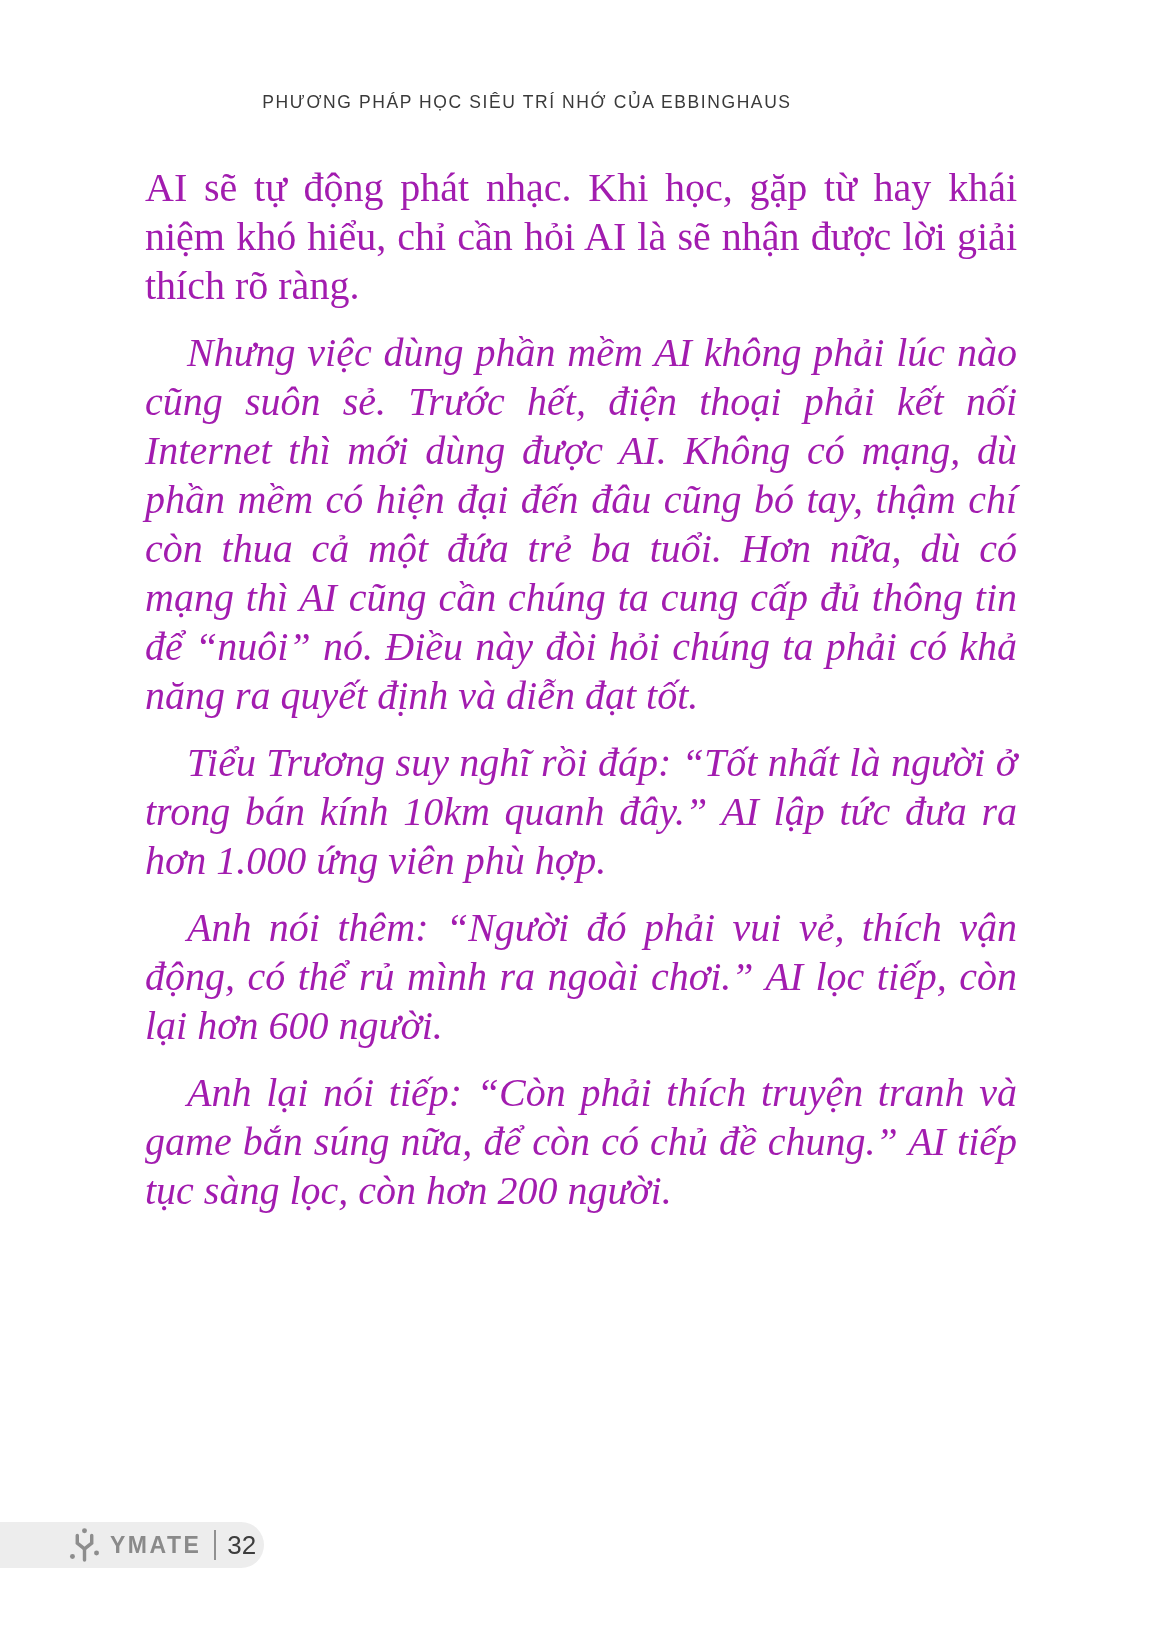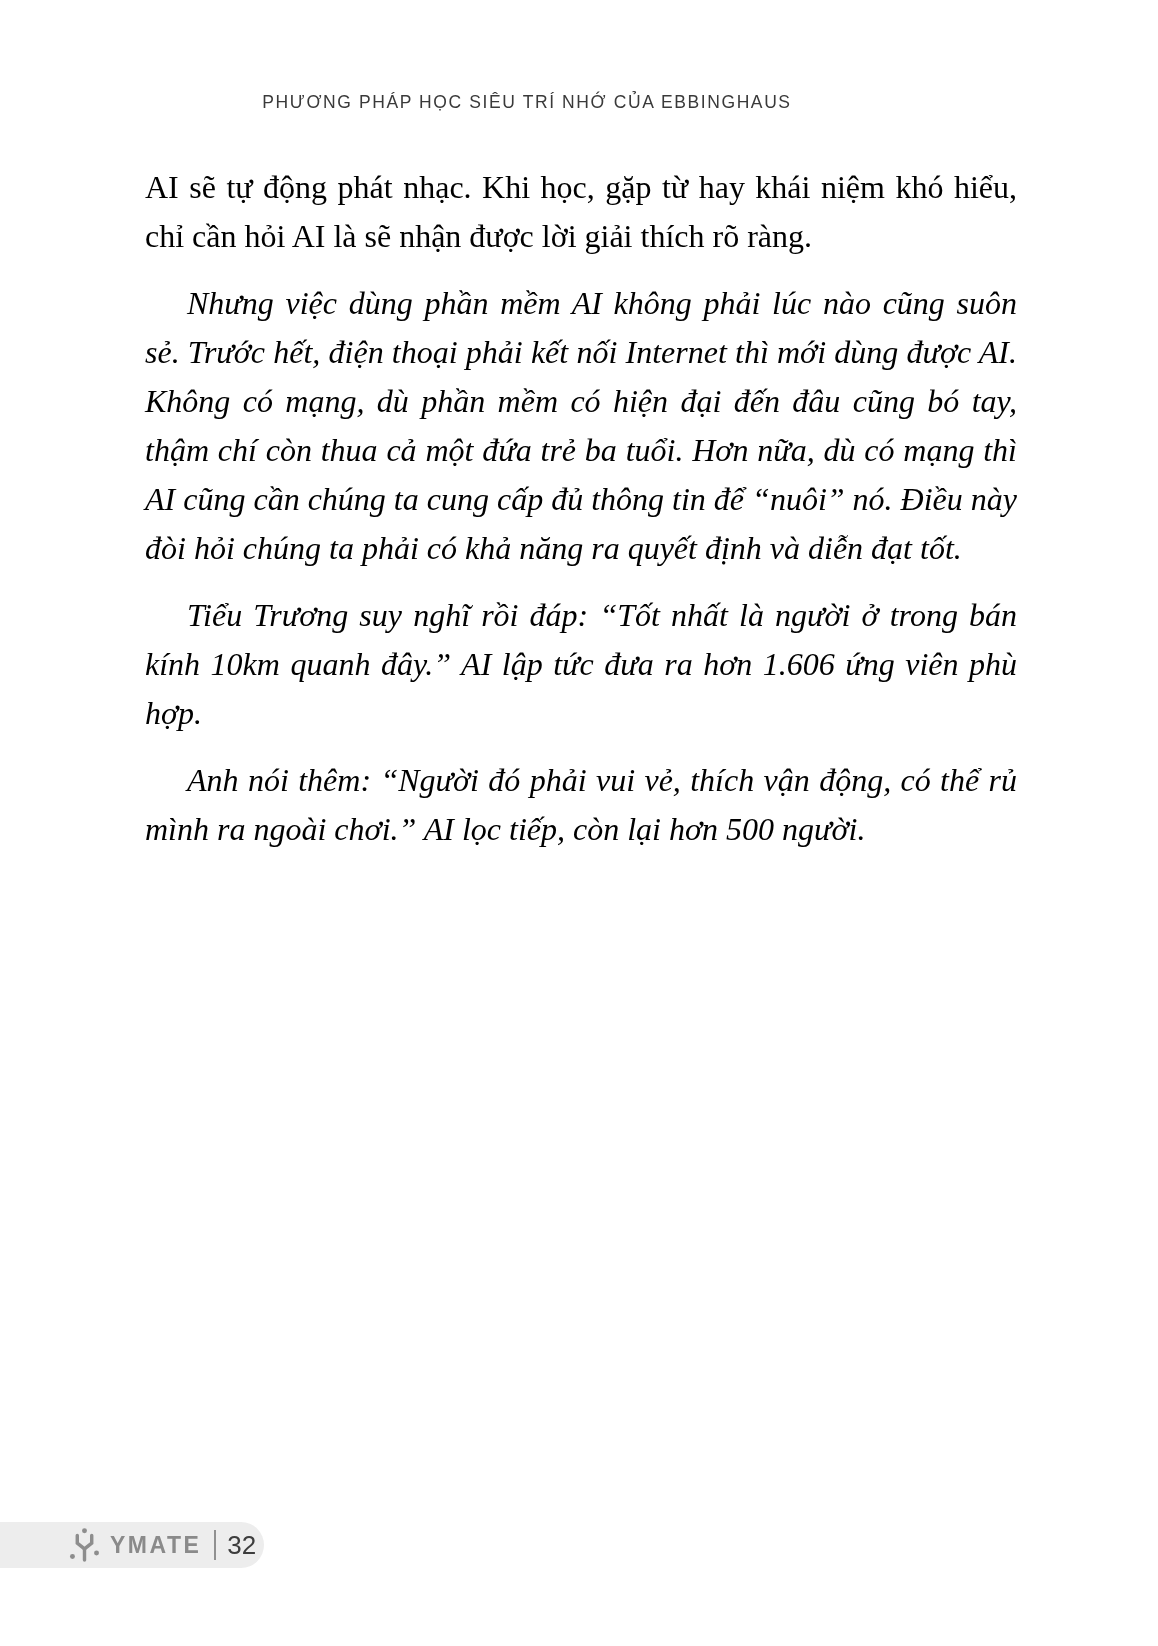--- a/index.html
+++ b/index.html
@@ -25,22 +25,22 @@
     font-size: 17.5px;
     letter-spacing: 1.6px;
     color: #3a3a3a;
     font-weight: 400;
   }
   .body-text {
     position: absolute;
     top: 163px;
     left: 145px;
     width: 872px;
-    color: #000000;
-    font-size: 32px;
+    color: #a21caf;
+    font-size: 40px;
     line-height: 49px;
     text-align: justify;
   }
   .body-text p {
     margin: 0 0 18px 0;
   }
   .body-text p.indent {
     text-indent: 42px;
     font-style: italic;
   }
@@ -85,22 +85,23 @@
 </head>
 <body>
 
 <div class="page">
 
   <div class="running-header">PHƯƠNG PHÁP HỌC SIÊU TRÍ NHỚ CỦA EBBINGHAUS</div>
 
   <div class="body-text">
     <p>AI sẽ tự động phát nhạc. Khi học, gặp từ hay khái niệm khó hiểu, chỉ cần hỏi AI là sẽ nhận được lời giải thích rõ ràng.</p>
     <p class="indent">Nhưng việc dùng phần mềm AI không phải lúc nào cũng suôn sẻ. Trước hết, điện thoại phải kết nối Internet thì mới dùng được AI. Không có mạng, dù phần mềm có hiện đại đến đâu cũng bó tay, thậm chí còn thua cả một đứa trẻ ba tuổi. Hơn nữa, dù có mạng thì AI cũng cần chúng ta cung cấp đủ thông tin để “nuôi” nó. Điều này đòi hỏi chúng ta phải có khả năng ra quyết định và diễn đạt tốt.</p>
-    <p class="indent">Tiểu Trương suy nghĩ rồi đáp: “Tốt nhất là người ở trong bán kính 10km quanh đây.” AI lập tức đưa ra hơn 1.606 ứng viên phù hợp.</p>
-    <p class="indent">Anh nói thêm: “Người đó phải vui vẻ, thích vận động, có thể rủ mình ra ngoài chơi.” AI lọc tiếp, còn lại hơn 500 người.</p>
+    <p class="indent">Tiểu Trương suy nghĩ rồi đáp: “Tốt nhất là người ở trong bán kính 10km quanh đây.” AI lập tức đưa ra hơn 1.000 ứng viên phù hợp.</p>
+    <p class="indent">Anh nói thêm: “Người đó phải vui vẻ, thích vận động, có thể rủ mình ra ngoài chơi.” AI lọc tiếp, còn lại hơn 600 người.</p>
+    <p class="indent">Anh lại nói tiếp: “Còn phải thích truyện tranh và game bắn súng nữa, để còn có chủ đề chung.” AI tiếp tục sàng lọc, còn hơn 200 người.</p>
   </div>
 
   <div class="footer-pill">
     <svg class="logo-icon" width="33" height="37" viewBox="0 0 48 52" aria-hidden="true">
       <g fill="none" stroke="#8d8d8d" stroke-width="5" stroke-linecap="round">
         <path d="M24 31 L24 47"></path>
         <path d="M24 31 L13.5 22.5 L13.5 11.5"></path>
         <path d="M24 31 L34.5 22.5 L34.5 11.5"></path>
       </g>
       <g fill="#8d8d8d" stroke="none">

